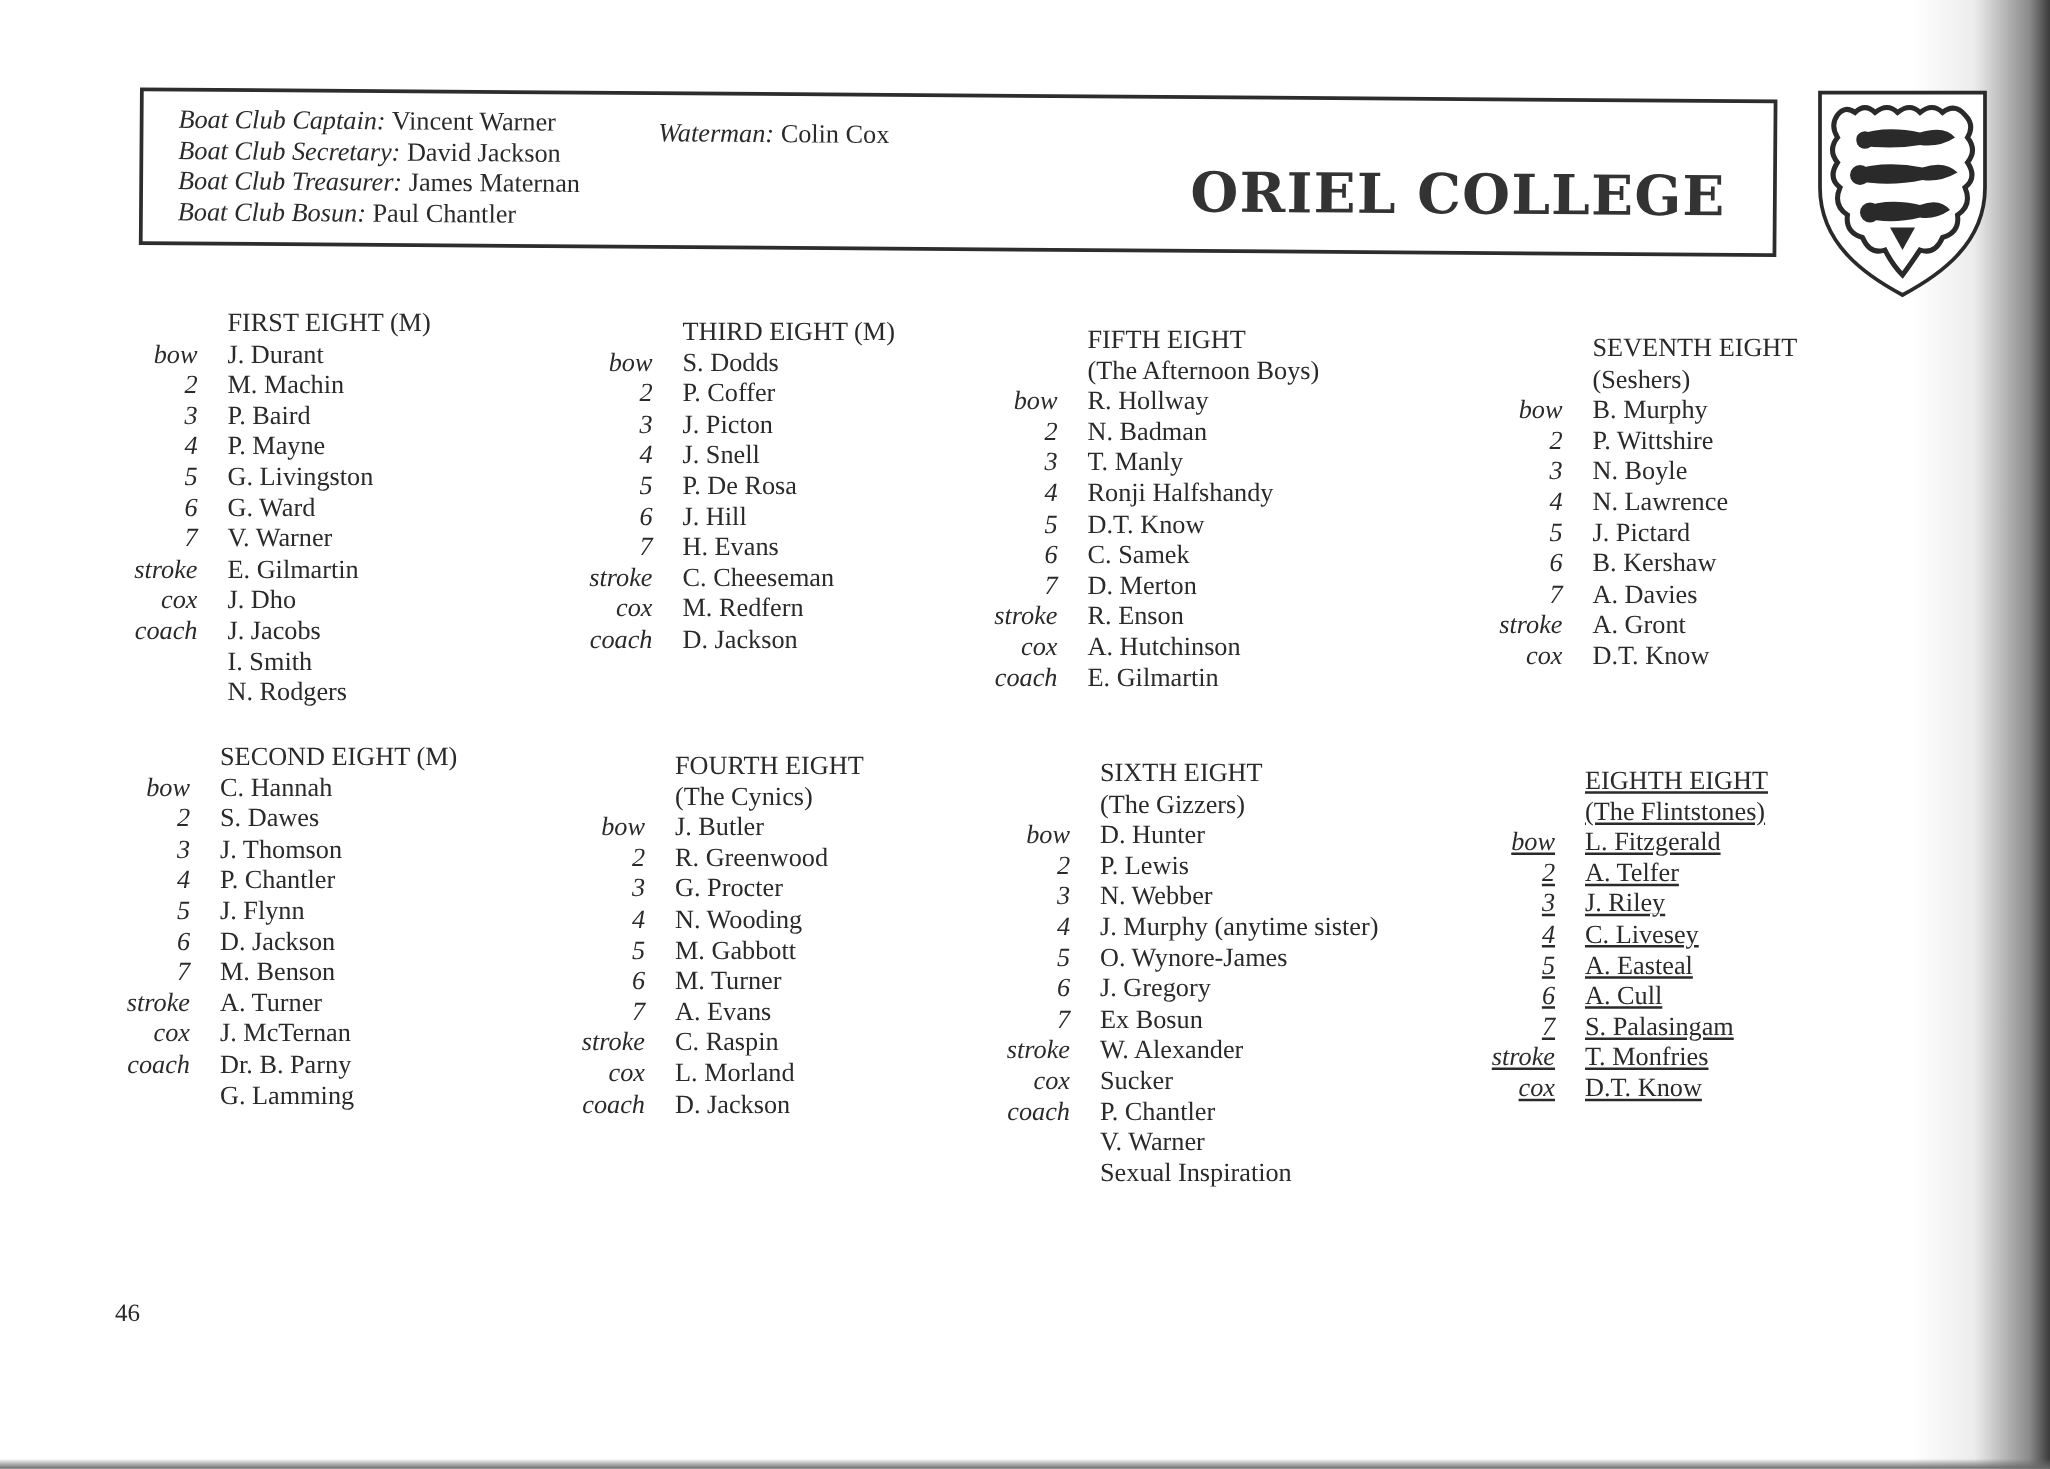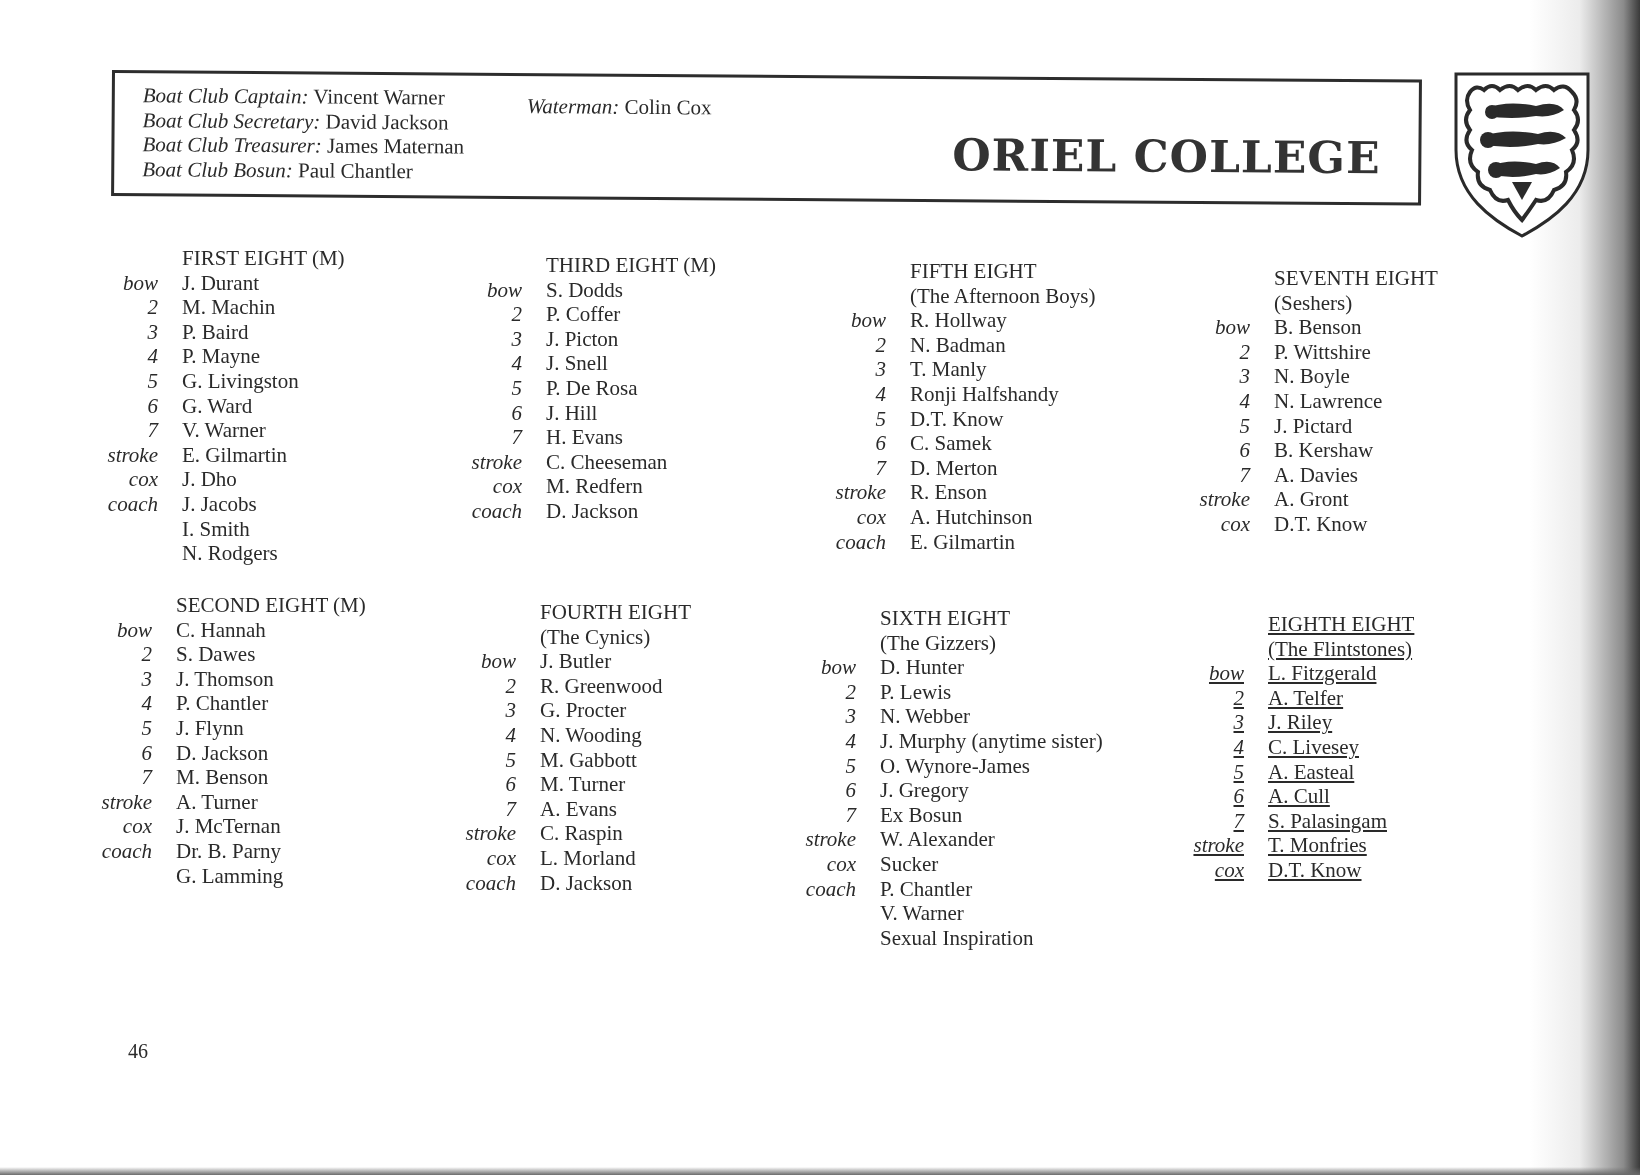--- a/index.html
+++ b/index.html
@@ -35,21 +35,21 @@
   .college-title {
     position: absolute; left: 838px; top: 50px;
     font-size: 44px; font-weight: bold; letter-spacing: 1px;
     font-family: "DejaVu Serif", "Liberation Serif", serif;
     color: #333;
   }
   .crest {
     position: absolute; left: 1452px; top: 70px; width: 140px; height: 170px;
   }
   .page-number {
-    position: absolute; left: 92px; top: 1040px; font-size: 20px; margin-left: 36px;
+    position: absolute; left: 92px; top: 1040px; font-size: 20px;
   }
   .crew {
     position: absolute; font-size: 21px; line-height: 24.6px;
   }
   .crew .title { white-space: nowrap; }
   .crew .subtitle { white-space: nowrap; }
   .crew .hdr { padding-left: 86px; }
   .crew .row { display: flex; white-space: nowrap; }
   .crew .pos {
     width: 62px; text-align: right; font-style: italic; padding-right: 24px; flex: none;
@@ -267,21 +267,21 @@
   <div class="row">
       <span class="pos">cox</span>
       <span class="name">L. Morland</span>
     </div>
   <div class="row">
       <span class="pos">coach</span>
       <span class="name">D. Jackson</span>
     </div>
 </div>
 
-<div class="crew" style="left:824px; top:259px;font-family:Liberation Serif, serif;">
+<div class="crew" style="left:784px; top:259px;font-family:Liberation Serif, serif;">
   <div class="title hdr">FIFTH EIGHT</div>
   <div class="subtitle hdr">(The Afternoon Boys)</div>
   <div class="row">
       <span class="pos">bow</span>
       <span class="name">R. Hollway</span>
     </div>
   <div class="row">
       <span class="pos">2</span>
       <span class="name">N. Badman</span>
     </div>
@@ -370,21 +370,21 @@
       <span class="pos"></span>
       <span class="name">Sexual Inspiration</span>
     </div>
 </div>
 
 <div class="crew" style="left:1188px; top:266px;">
   <div class="title hdr">SEVENTH EIGHT</div>
   <div class="subtitle hdr">(Seshers)</div>
   <div class="row">
       <span class="pos">bow</span>
-      <span class="name">B. Benson</span>
+      <span class="name">B. Murphy</span>
     </div>
   <div class="row">
       <span class="pos">2</span>
       <span class="name">P. Wittshire</span>
     </div>
   <div class="row">
       <span class="pos">3</span>
       <span class="name">N. Boyle</span>
     </div>
   <div class="row">

